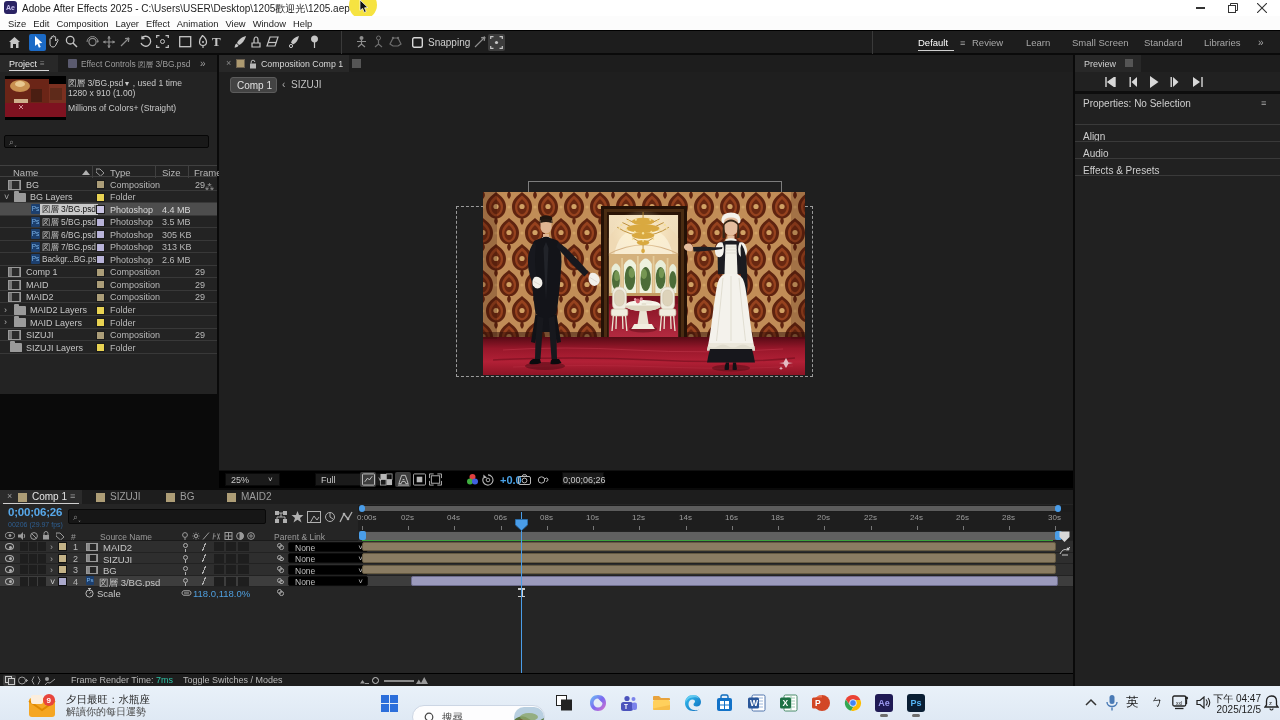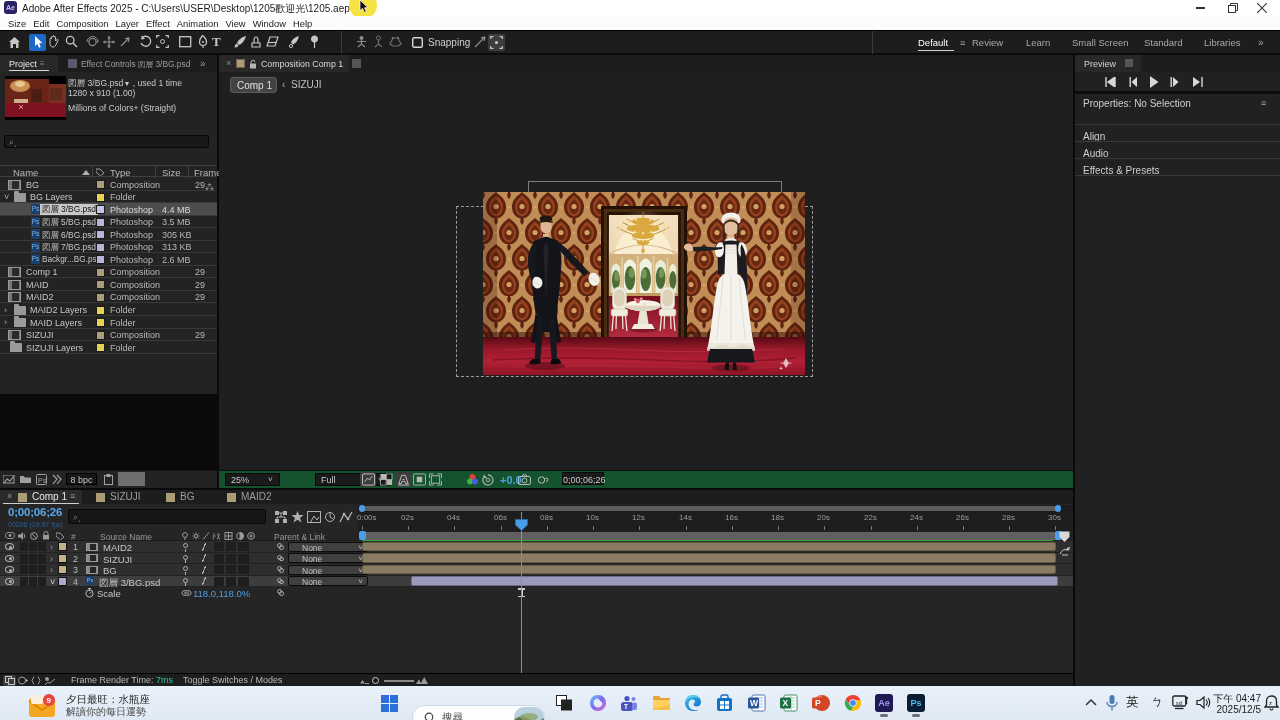--- a/index.html
+++ b/index.html
@@ -43,21 +43,21 @@
   .tpsico { left:86px; top:0.5px; width:8px; height:9px; background:#1c3f6e; border-radius:1px; color:#7ab3e8; font-size:6px; text-align:center; line-height:9px; }
   .tpsico:after { content:"Ps"; }
   .tname { left:103px; top:1px; color:#c6c6c6; font-size:9.5px; }
   .rswA { left:183px; top:2px; width:5px; height:5px; border:1px solid #b0b0b0; border-radius:50%; }
   .rswA:after { content:""; position:absolute; left:1.2px; top:4.6px; width:1px; height:3px; background:#b0b0b0; }
   .rswB { left:200px; top:1.5px; width:8px; height:8px;
      background:linear-gradient(115deg, transparent 44%, #b0b0b0 44%, #b0b0b0 56%, transparent 56%); }
   
   .tat { left:277px; top:2px; width:5px; height:5px; border:1px solid #a8a8a8; border-radius:50%; }
   .tat:after { content:""; position:absolute; left:1.1px; top:1.1px; width:2.5px; height:2.5px; border:0.8px solid #a8a8a8; border-radius:50%; }
-  .tdrop { left:288px; top:0.5px; width:80px; height:10px; background:#404040; border:1px solid #0c0c0c; border-radius:2px; color:#c0c0c0; font-size:8.5px; padding-left:13px; }
+  .tdrop { left:288px; top:0.5px; width:80px; height:10px; background:#000000; border:1px solid #0c0c0c; border-radius:2px; color:#c0c0c0; font-size:8.5px; padding-left:6px; }
   .tdrop i { font-style:normal; position:absolute; right:4px; top:0; font-size:8px; }
   .tbar { top:0.5px; height:9.5px; border:1px solid; border-radius:2px; }
 </style>
 </head>
 <body>
 <div id="root">
 
   <div class="abs" style="left:0;top:0;width:1280px;height:16px;background:#ffffff;padding-left:44px;">
     <div class="abs" style="left:4px;top:1px;width:13px;height:13px;background:#2a2363;border-radius:3px;color:#c8c2f0;font-size:7px;font-weight:bold;text-align:center;line-height:13px;">Ae</div>
     <div class="abs" style="left:22px;top:2px;font-size:10px;color:#1c1c1c;">Adobe After Effects 2025 - C:\Users\USER\Desktop\1205歡迎光\1205.aep</div>
@@ -327,42 +327,20 @@
           <span class="pfr">29</span>
         </div>
       <div class="prow" style="top:163.1px">
           <span class="fico" style="left:10px"></span>
           <span class="pname" style="left:26px">SIZUJI Layers</span>
           <span class="chip" style="background:#e8d252"></span>
           <span class="ptype">Folder</span>
         </div>
     </div>
 
-    <div class="abs" style="left:0;top:415px;width:217px;height:18px;background:#232323;border-top:1px solid #111;">
-      <svg class="abs" style="left:3px;top:4px" width="12" height="9" viewBox="0 0 12 9">
-          <path d="M1,8 L4,4 L7,6 L11,1" stroke="#a0a0a0" stroke-width="1.2" fill="none"></path>
-          <rect x="0" y="0" width="11" height="8" fill="none" stroke="#a0a0a0" stroke-width="1"></rect>
-        </svg>
-      <svg class="abs" style="left:20px;top:4px" width="11" height="9" viewBox="0 0 11 9">
-          <path d="M0,8 L0,1 L3.5,1 L5,2.5 L11,2.5 L11,8 Z" fill="#a0a0a0"></path>
-        </svg>
-      <svg class="abs" style="left:36px;top:3px" width="11" height="11" viewBox="0 0 11 11">
-          <rect x="0.5" y="0.5" width="10" height="10" rx="1" fill="none" stroke="#a0a0a0"></rect>
-          <text x="2" y="8.5" font-size="7" fill="#a0a0a0" font-family="Liberation Sans">Ps</text>
-        </svg>
-      <svg class="abs" style="left:52px;top:3px" width="10" height="11" viewBox="0 0 10 11">
-          <path d="M1,1 L5,5 L1,10 M5,1 L9,5 L5,10" stroke="#a0a0a0" fill="none" stroke-width="1.2"></path>
-        </svg>
-      <div class="abs" style="left:66px;top:2px;width:31px;height:12px;background:#161616;border:1px solid #000;color:#c3c3c3;font-size:9px;text-align:center;line-height:12px;">8 bpc</div>
-      <svg class="abs" style="left:104px;top:3px" width="9" height="11" viewBox="0 0 9 11">
-          <rect x="0.5" y="1.5" width="8" height="9" fill="none" stroke="#a0a0a0"></rect>
-          <rect x="2.5" y="0" width="4" height="3" fill="#a0a0a0"></rect>
-        </svg>
-      <div class="abs" style="left:118px;top:1px;width:27px;height:14px;background:#6e6e6e;"></div>
-    </div>
   </div>
 
   <div class="abs" style="left:219px;top:55px;width:854px;height:433px;background:#1f1f1f;">
 
     <div class="abs" style="left:0;top:0;width:854px;height:17px;background:#1d1d1d;">
       <div class="abs" style="left:0;top:0;width:130px;height:17px;background:#282828;"></div>
       <div class="abs" style="left:7px;top:3px;font-size:9px;color:#888;">×</div>
       <div class="abs" style="left:17px;top:4px;width:9px;height:9px;background:#ad9a70;border:1px solid #6e6250;"></div>
       <svg class="abs" style="left:30px;top:4px" width="8" height="10" viewBox="0 0 8 10">
           <rect x="1" y="4.5" width="6" height="5" fill="#b8b8b8"></rect>
@@ -608,21 +586,21 @@
 
           <g fill="#e8c4cc" opacity="0.95">
             <path d="M303,166 L305.5,170.5 L310,171 L305.5,171.8 L303,176 L300.5,171.8 L296,171 L300.5,170.5 Z"></path>
             <path d="M298,174.5 L298.8,176 L300.3,176.3 L298.8,176.7 L298,178 L297.2,176.7 L295.8,176.3 L297.2,176 Z"></path>
           </g>
         </svg>
       </div>
 
     </div>
 
-    <div class="abs" style="left:0;top:415px;width:854px;height:18px;background:#14532d;border-top:1px solid #101010;">
+    <div class="abs" style="left:0;top:415px;width:854px;height:18px;background:#000000;border-top:1px solid #101010;">
       <div class="abs" style="left:6px;top:2px;width:55px;height:13px;background:#1a1a1a;border:1px solid #0a0a0a;">
         <div class="abs" style="left:5px;top:1px;font-size:9px;color:#c8c8c8;">25%</div>
         <div class="abs" style="left:42px;top:1px;font-size:8px;color:#c8c8c8;">˅</div>
       </div>
       <div class="abs" style="left:96px;top:2px;width:76px;height:13px;background:#1a1a1a;border:1px solid #0a0a0a;">
         <div class="abs" style="left:5px;top:1px;font-size:9px;color:#c8c8c8;">Full</div>
         <div class="abs" style="left:62px;top:1px;font-size:8px;color:#c8c8c8;">˅</div>
       </div>
       <div id="viewicons">
         <div class="abs" style="left:141px;top:1px;width:16px;height:15px;background:#3c3c3c;border-radius:2px;"></div>

